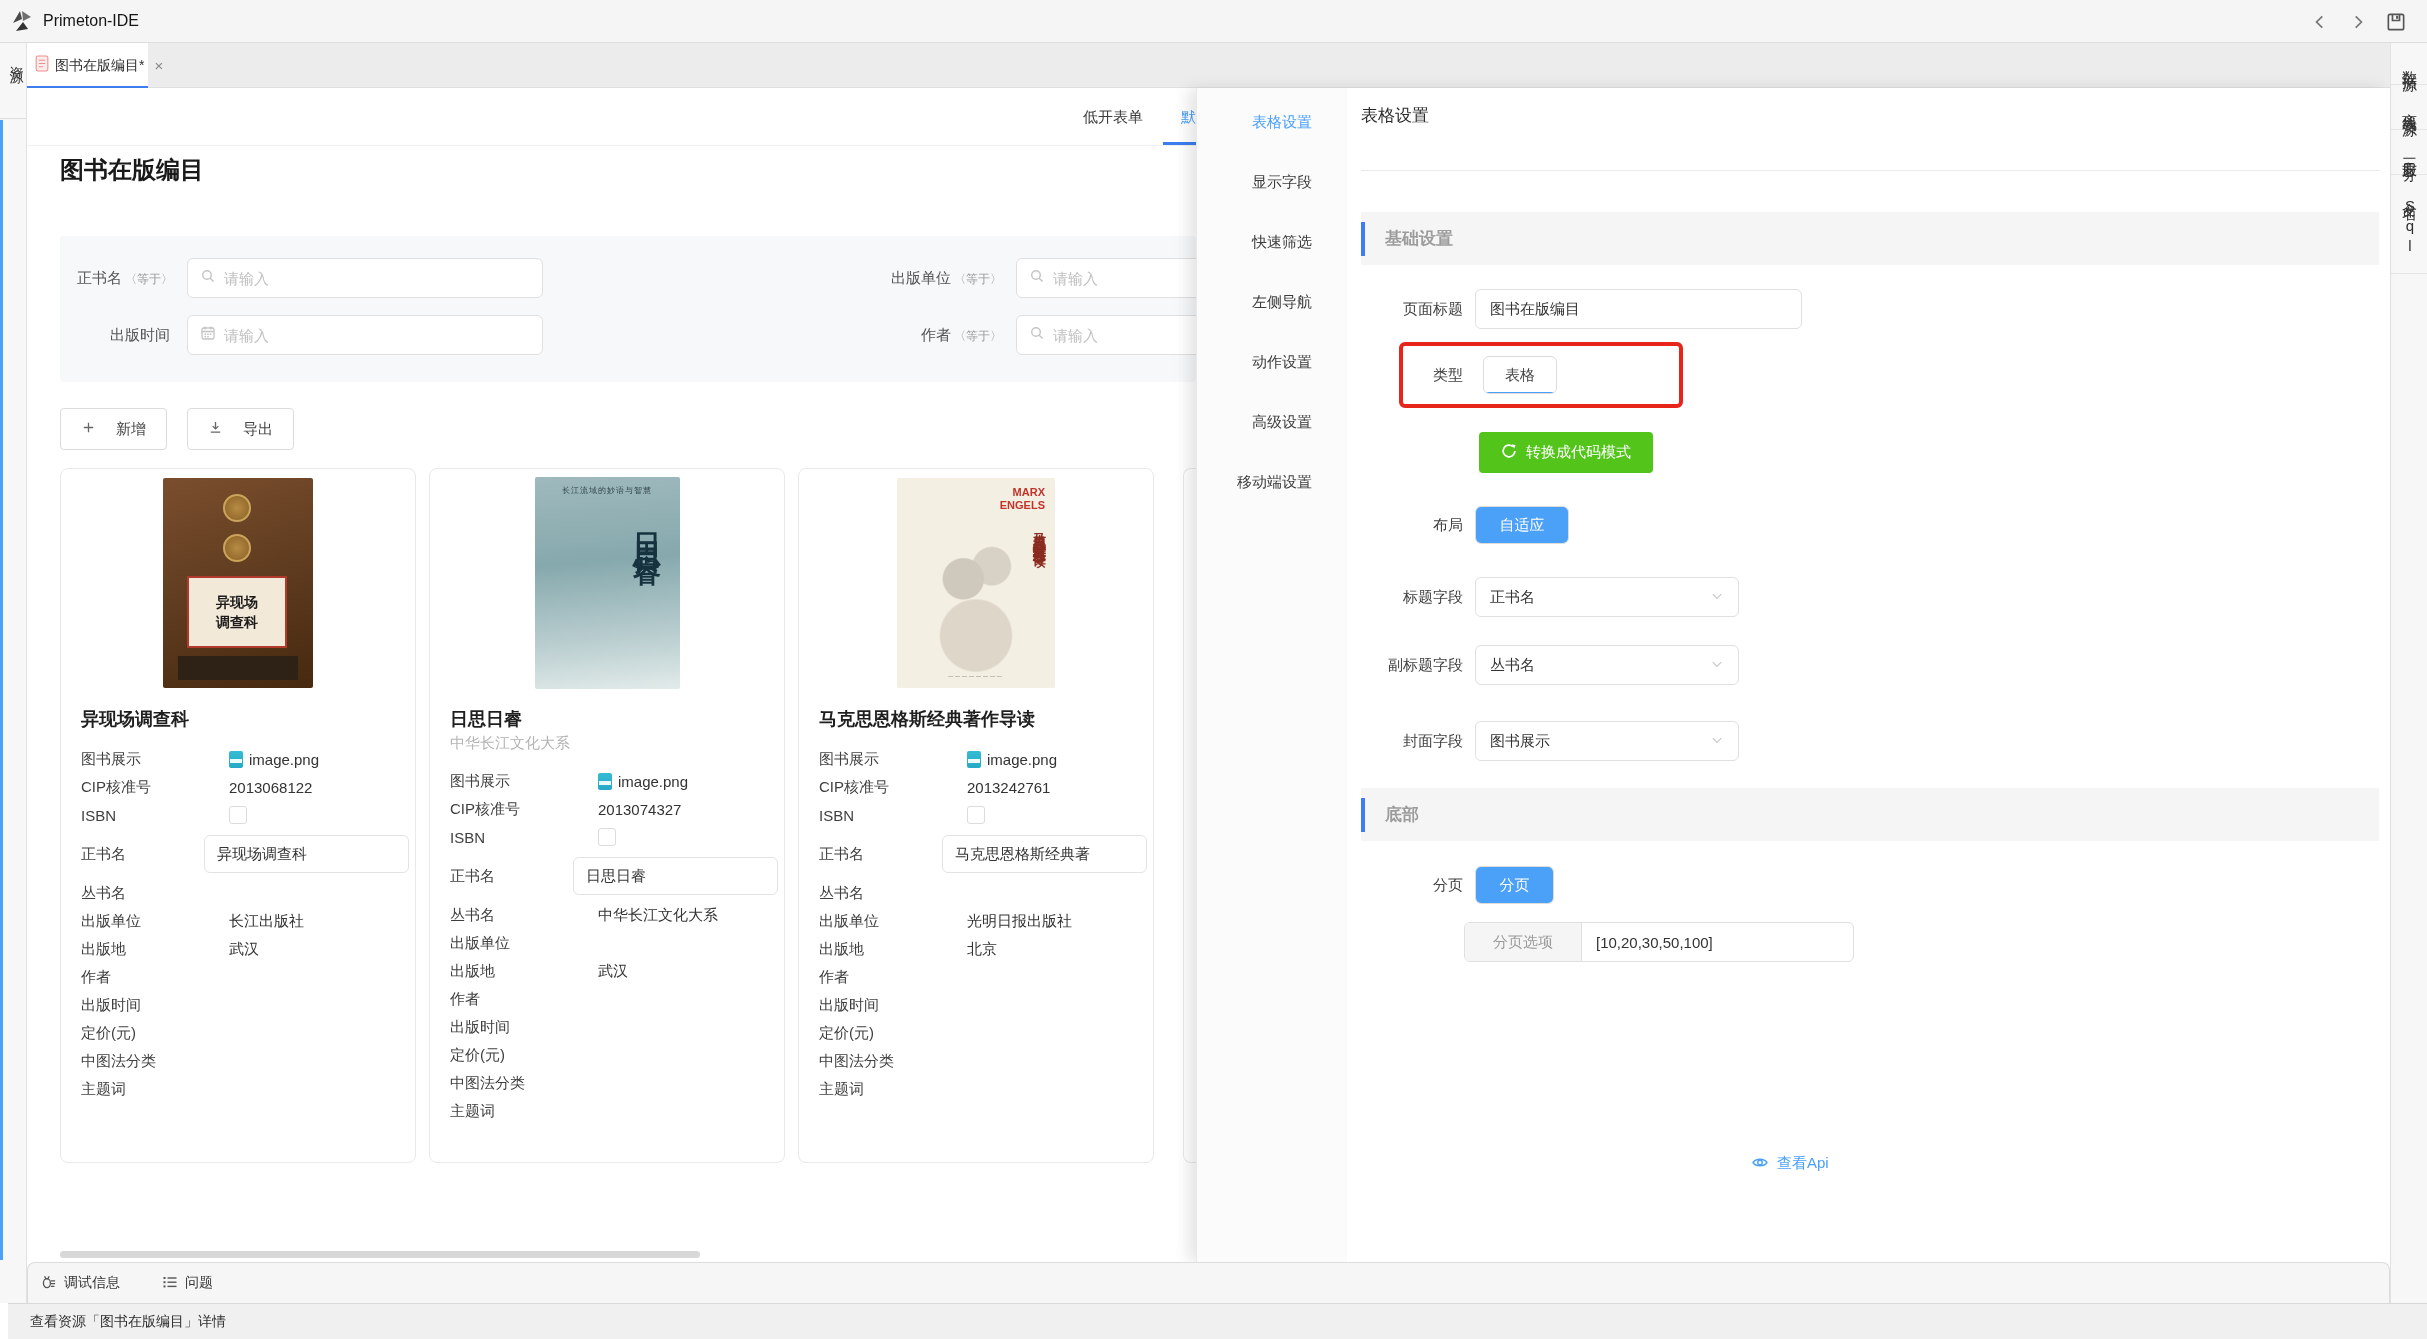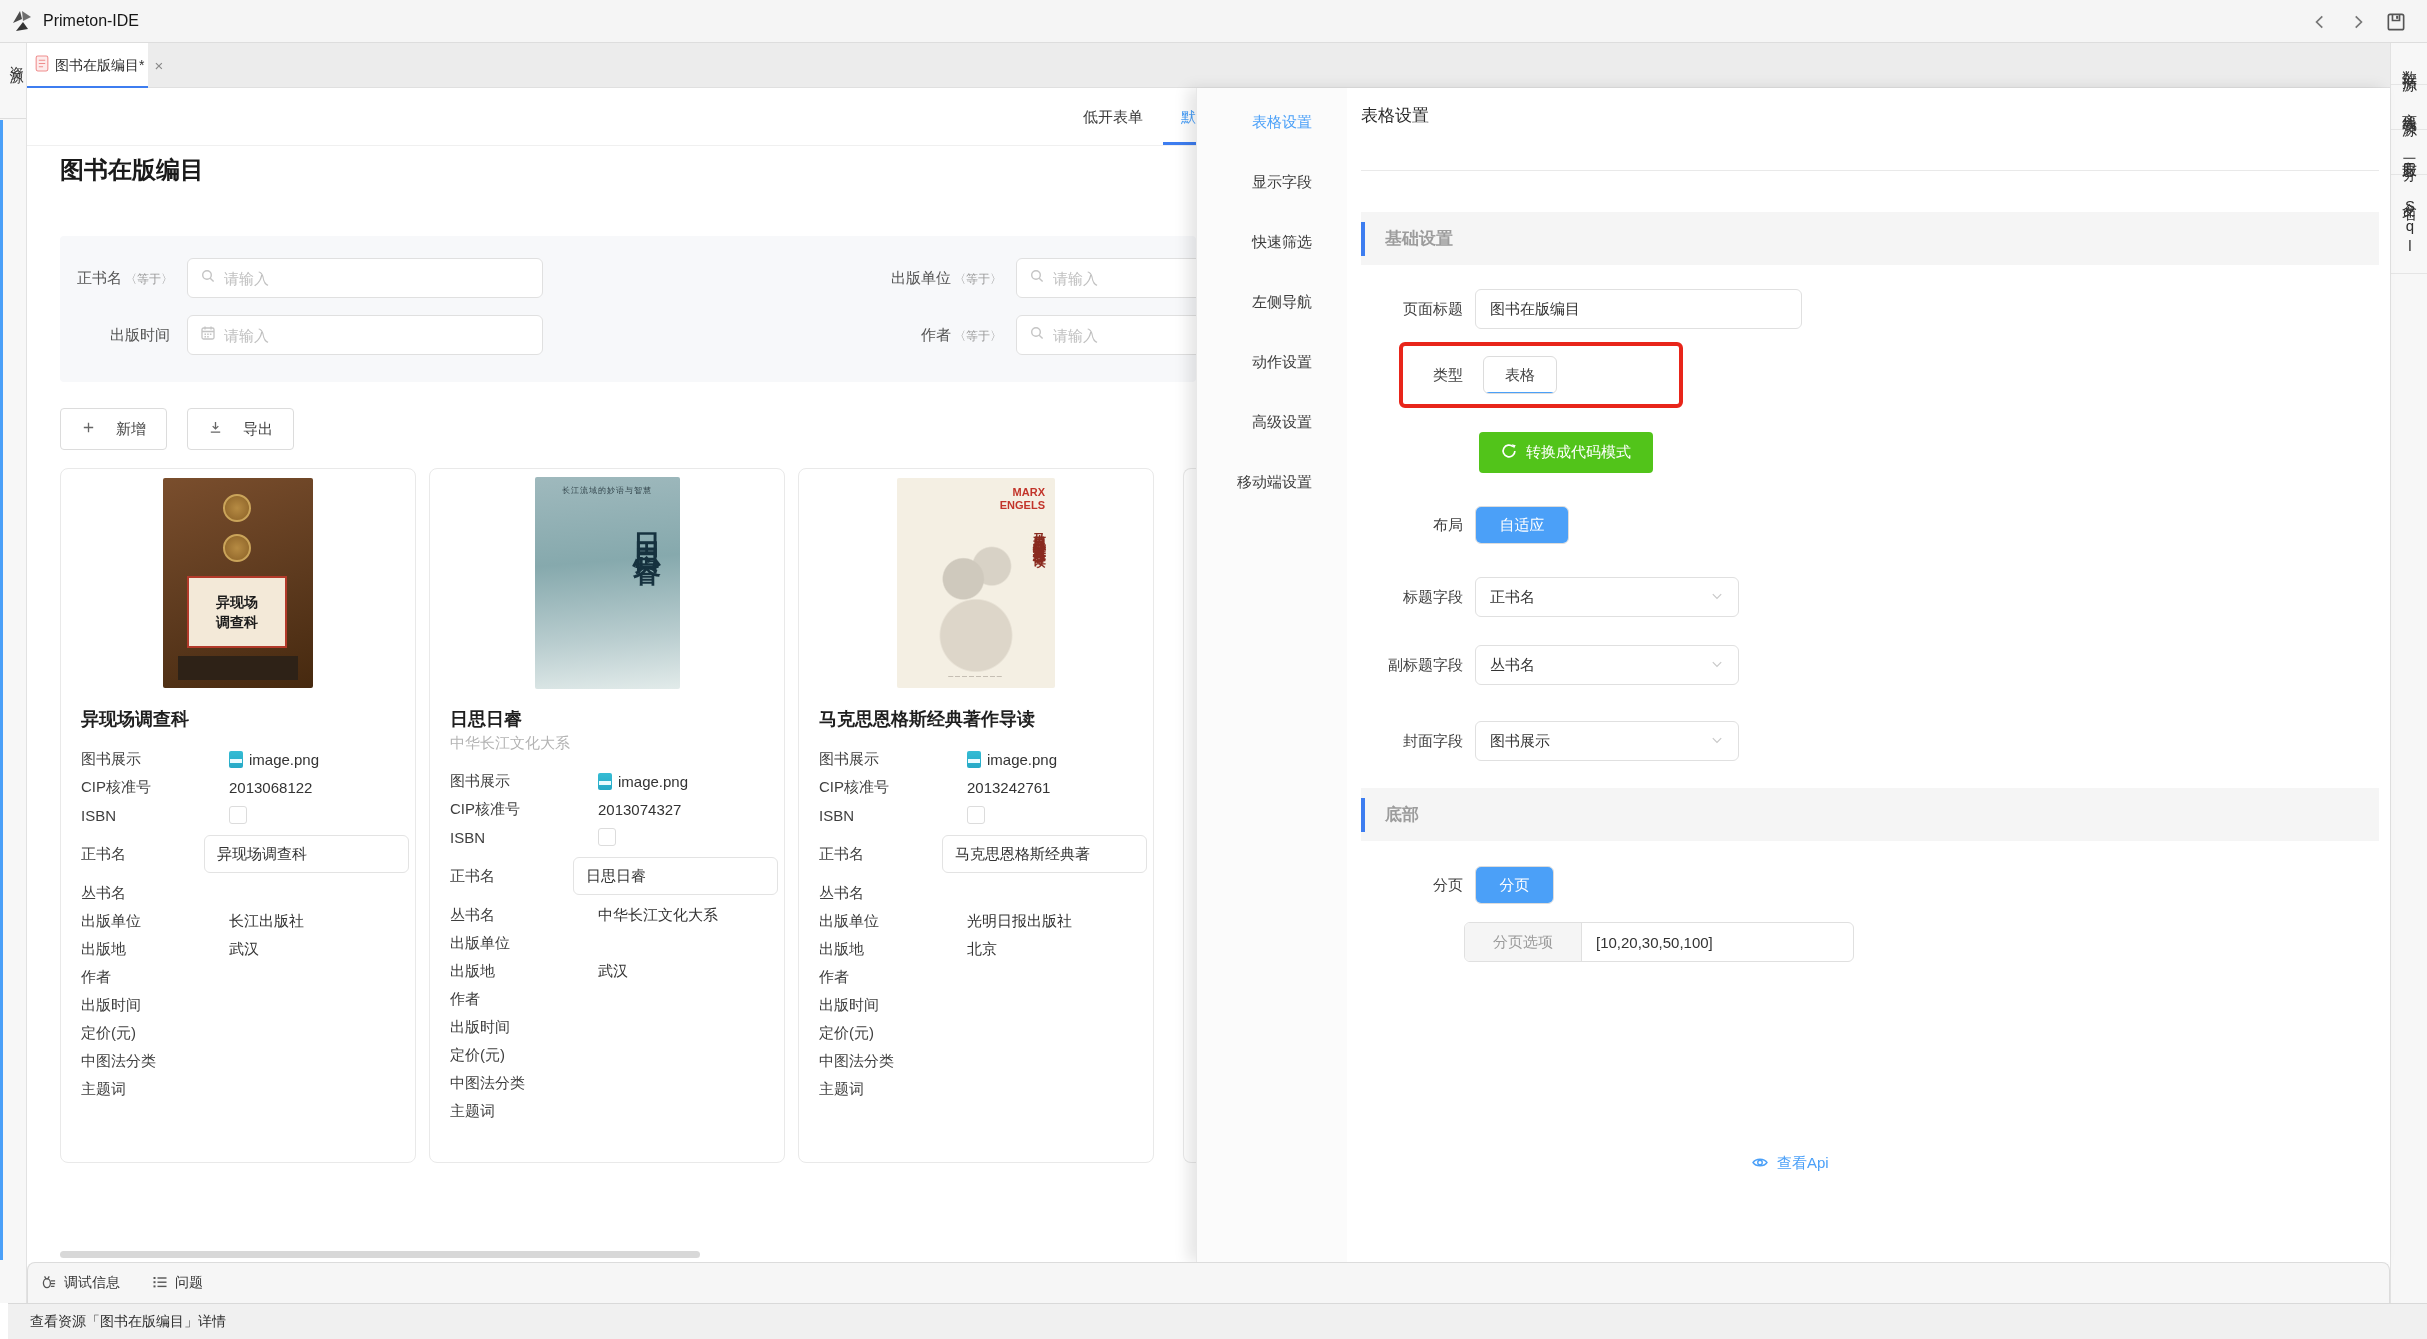--- a/index.html
+++ b/index.html
@@ -112,21 +112,21 @@
   .seg-opt.sel{background:var(--accent-light);color:#fff;border-radius:5px;line-height:38px;margin:-1px;}
   .red-box{position:absolute;left:52px;top:254px;width:284px;height:66px;border:4px solid var(--red);border-radius:6px;}
   .green-btn{position:absolute;left:132px;top:344px;height:41px;padding:0 22px;background:var(--green);color:#fff;border:none;border-radius:4px;font-size:15px;display:inline-flex;align-items:center;gap:9px;cursor:pointer;}
   .p-select{margin-left:12px;width:264px;height:40px;border:1px solid #e0e0e0;border-radius:6px;display:flex;align-items:center;justify-content:space-between;padding:0 14px;font-size:15px;color:#333;background:#fff;cursor:pointer;}
   .pg-group{position:absolute;left:117px;top:834px;width:390px;height:40px;border:1px solid #e0e0e0;border-radius:6px;display:flex;overflow:hidden;background:#fff;}
   .pg-label{width:117px;background:#f5f5f5;color:#9b9b9b;font-size:15px;display:flex;align-items:center;justify-content:center;border-right:1px solid #e0e0e0;text-align:right;}
   .pg-value{flex:1;display:flex;align-items:center;padding-left:14px;font-size:15px;color:#333;}
   .view-api{position:absolute;left:404px;top:1066px;display:flex;align-items:center;gap:8px;font-size:15px;color:var(--accent-light);cursor:pointer;}
 
   
-  .debug-bar{position:absolute;left:27px;top:1262px;width:2363px;height:41px;background:#f6f6f6;border:1px solid #dcdcdc;border-bottom:none;border-radius:8px 8px 0 0;display:flex;align-items:center;padding-left:12px;gap:32px;}
+  .debug-bar{position:absolute;left:27px;top:1262px;width:2363px;height:41px;background:#f6f6f6;border:1px solid #dcdcdc;border-bottom:none;border-radius:8px 8px 0 0;display:flex;align-items:center;padding-left:12px;gap:42px;}
   .dbg-item{display:flex;align-items:center;gap:7px;font-size:14px;color:#333;cursor:pointer;}
   .status-bar{position:absolute;left:8px;top:1303px;width:2427px;height:36px;background:#f0f0f0;border-top:1px solid #d9d9d9;display:flex;align-items:center;padding-left:22px;font-size:14px;color:#2f2f2f;}
 </style>
 </head>
 <body>
 
 <div class="screen">
 
   <div class="titlebar">
     <span class="logo">

